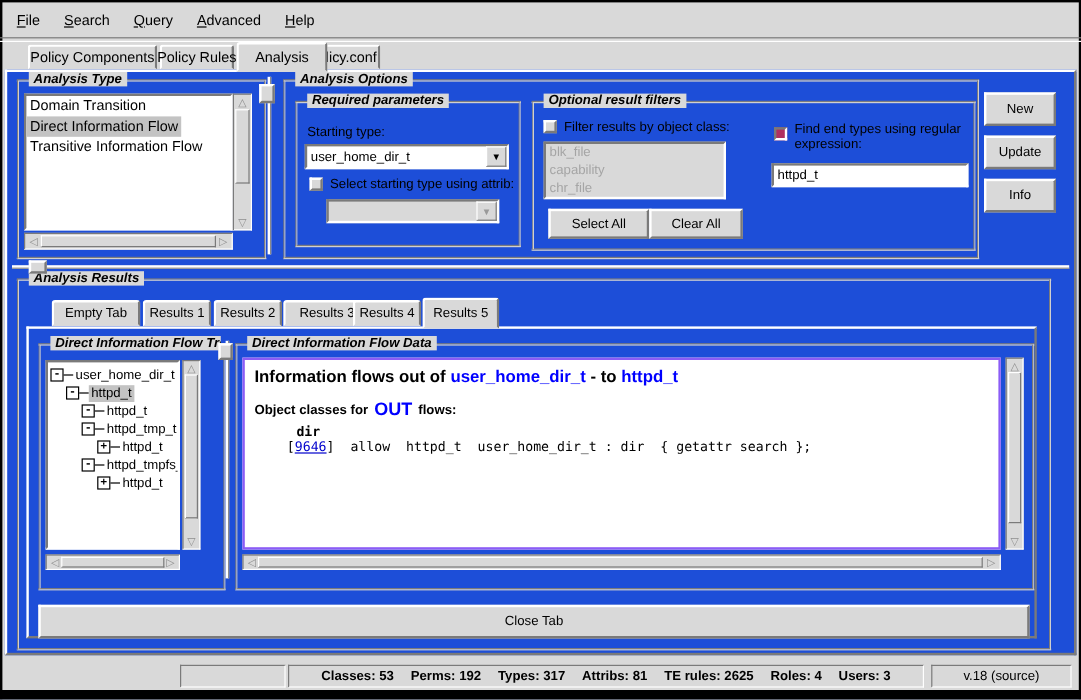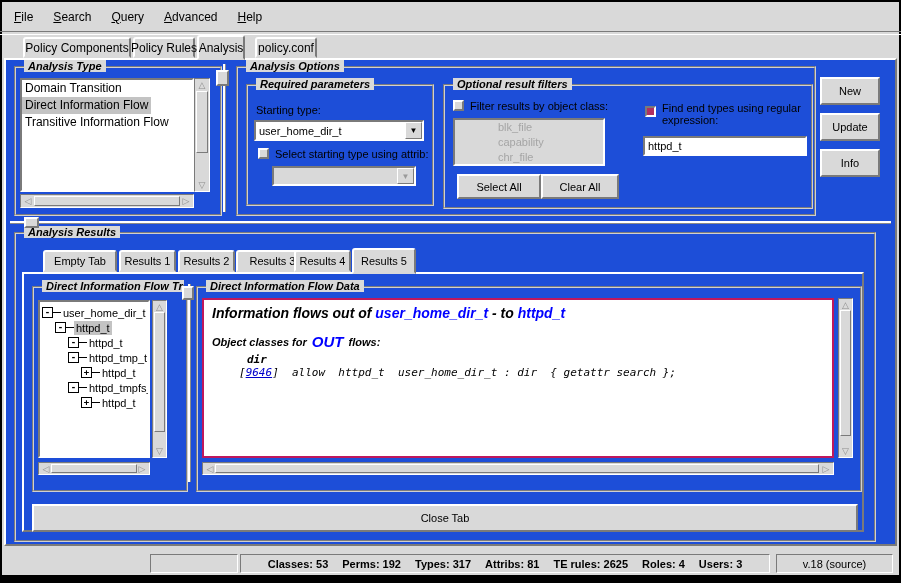--- a/index.html
+++ b/index.html
@@ -24,21 +24,21 @@
   .combo .val{flex:1;font-size:11px;padding:0 3px;white-space:nowrap;overflow:hidden;}
   .combo .arrowbox{width:15px;align-self:stretch;display:flex;align-items:center;justify-content:center;
        background:#d9d9d9;border:1px solid;border-color:#fff #7a7a7a #7a7a7a #fff;font-size:8px;}
   .combo.disabled{background:#d9d9d9;}
   .combo.disabled .arrowbox{color:#9a9a9a;}
   .listbox{position:absolute;box-sizing:border-box;background:#fff;overflow:hidden;
        border:2px solid;border-color:#7a7a7a #ffffff #ffffff #7a7a7a;}
   .listbox .item{font-size:12px;height:17px;line-height:17px;padding:0 3px;white-space:nowrap;width:max-content;}
   .listbox .item.sel{background:#c3c3c3;}
   .listbox.disabled{background:#d9d9d9;}
-  .listbox.disabled .item{color:#a5a5a5;font-size:11px;height:15px;line-height:15px;margin-left:40px;}
+  .listbox.disabled .item{color:#a5a5a5;font-size:11px;height:15px;line-height:15px;}
   
   .sb{position:absolute;box-sizing:border-box;background:#d9d9d9;
       border:1px solid;border-color:#7a7a7a #ffffff #ffffff #7a7a7a;}
   .sb .arr{position:absolute;color:#8e8e8e;font-size:9px;line-height:10px;width:100%;text-align:center;}
   .sb.v .arr.up{top:1px;} .sb.v .arr.dn{bottom:1px;}
   .sb.h .arr{width:12px;height:100%;line-height:12px;}
   .sb.h .arr.lf{left:1px;} .sb.h .arr.rt{right:1px;}
   .sb .thumb{position:absolute;background:#d9d9d9;
       border:1px solid;border-color:#ffffff #7a7a7a #7a7a7a #ffffff;}
   
@@ -62,22 +62,22 @@
   .tree{position:absolute;box-sizing:border-box;background:#fff;overflow:hidden;
       border:2px solid;border-color:#7a7a7a #ffffff #ffffff #7a7a7a;padding-top:3px;}
   .tnode{height:15px;display:flex;align-items:center;white-space:nowrap;font-size:11px;}
   .texp{display:inline-block;width:11px;height:11px;box-sizing:border-box;border:1px solid #000;
       background:#fff;font:bold 9px "DejaVu Sans Mono",monospace;line-height:9px;text-align:center;flex:none;}
   .tline{display:inline-block;width:8px;height:1px;background:#000;flex:none;}
   .tlabel{padding:1px 2px;}
   .tlabel.sel{background:#c3c3c3;}
   .lvl0{margin-left:2px;} .lvl1{margin-left:15px;} .lvl2{margin-left:28px;} .lvl3{margin-left:41px;}
   
-  .textarea{position:absolute;box-sizing:border-box;background:#fff;border:2px solid #be185d;
-      overflow:hidden;padding:5px 8px;font-style:italic;}
+  .textarea{position:absolute;box-sizing:border-box;background:#fff;border:2px solid #8b5cf6;
+      overflow:hidden;padding:5px 8px;}
   .headline{font-size:14px;font-weight:bold;white-space:nowrap;}
   .objline{margin-top:12px;font-size:11px;font-weight:bold;display:flex;align-items:center;white-space:pre;}
   .objline .dirword{font-size:15px;color:#0000ff;margin:0 2px;}
   .blue{color:#0000ff;}
   .mono{font-family:"DejaVu Sans Mono",monospace;font-size:11px;white-space:pre;}
   .classname{margin-left:35px;margin-top:3px;font-weight:bold;}
   .ruleline{margin-left:27px;}
   .rulelink{color:#0000cc;text-decoration:underline;}
   .label11{position:absolute;font-size:11px;white-space:nowrap;}
   .cbrow{position:absolute;display:flex;align-items:flex-start;font-size:11px;}
@@ -102,21 +102,21 @@
     <span class="menu-item">File</span>
     <span class="menu-item">Search</span>
     <span class="menu-item">Query</span>
     <span class="menu-item">Advanced</span>
     <span class="menu-item">Help</span>
   </div>
   <div class="menusep"></div>
 
   <div class="tab" style="left:10px;top:37px;width:108px;height:21px;z-index:0">Policy Components</div>
   <div class="tab" style="left:120px;top:37px;width:62px;height:21px;z-index:0">Policy Rules</div>
-  <div class="tab active" style="left:184px;top:35px;width:48px;height:25px">Analysis</div>
+  <div class="tab active" style="left:184px;top:35px;width:76px;height:25px">Analysis</div>
   <div class="tab" style="left:242px;top:37px;width:62px;height:21px;z-index:0">policy.conf</div>
 
   <div class="raised" style="position:absolute;left:4px;top:58px;width:893px;height:488px;box-sizing:border-box;z-index:1">
 
     <div class="groove" style="left:8px;top:6px;width:204px;height:146px">
       <span class="legend">Analysis Type</span>
       <div class="listbox" style="left:4px;top:10px;width:174px;height:114px">
         <div class="item">Domain Transition</div>
         <div class="item sel">Direct Information Flow</div>
         <div class="item">Transitive Information Flow</div>

